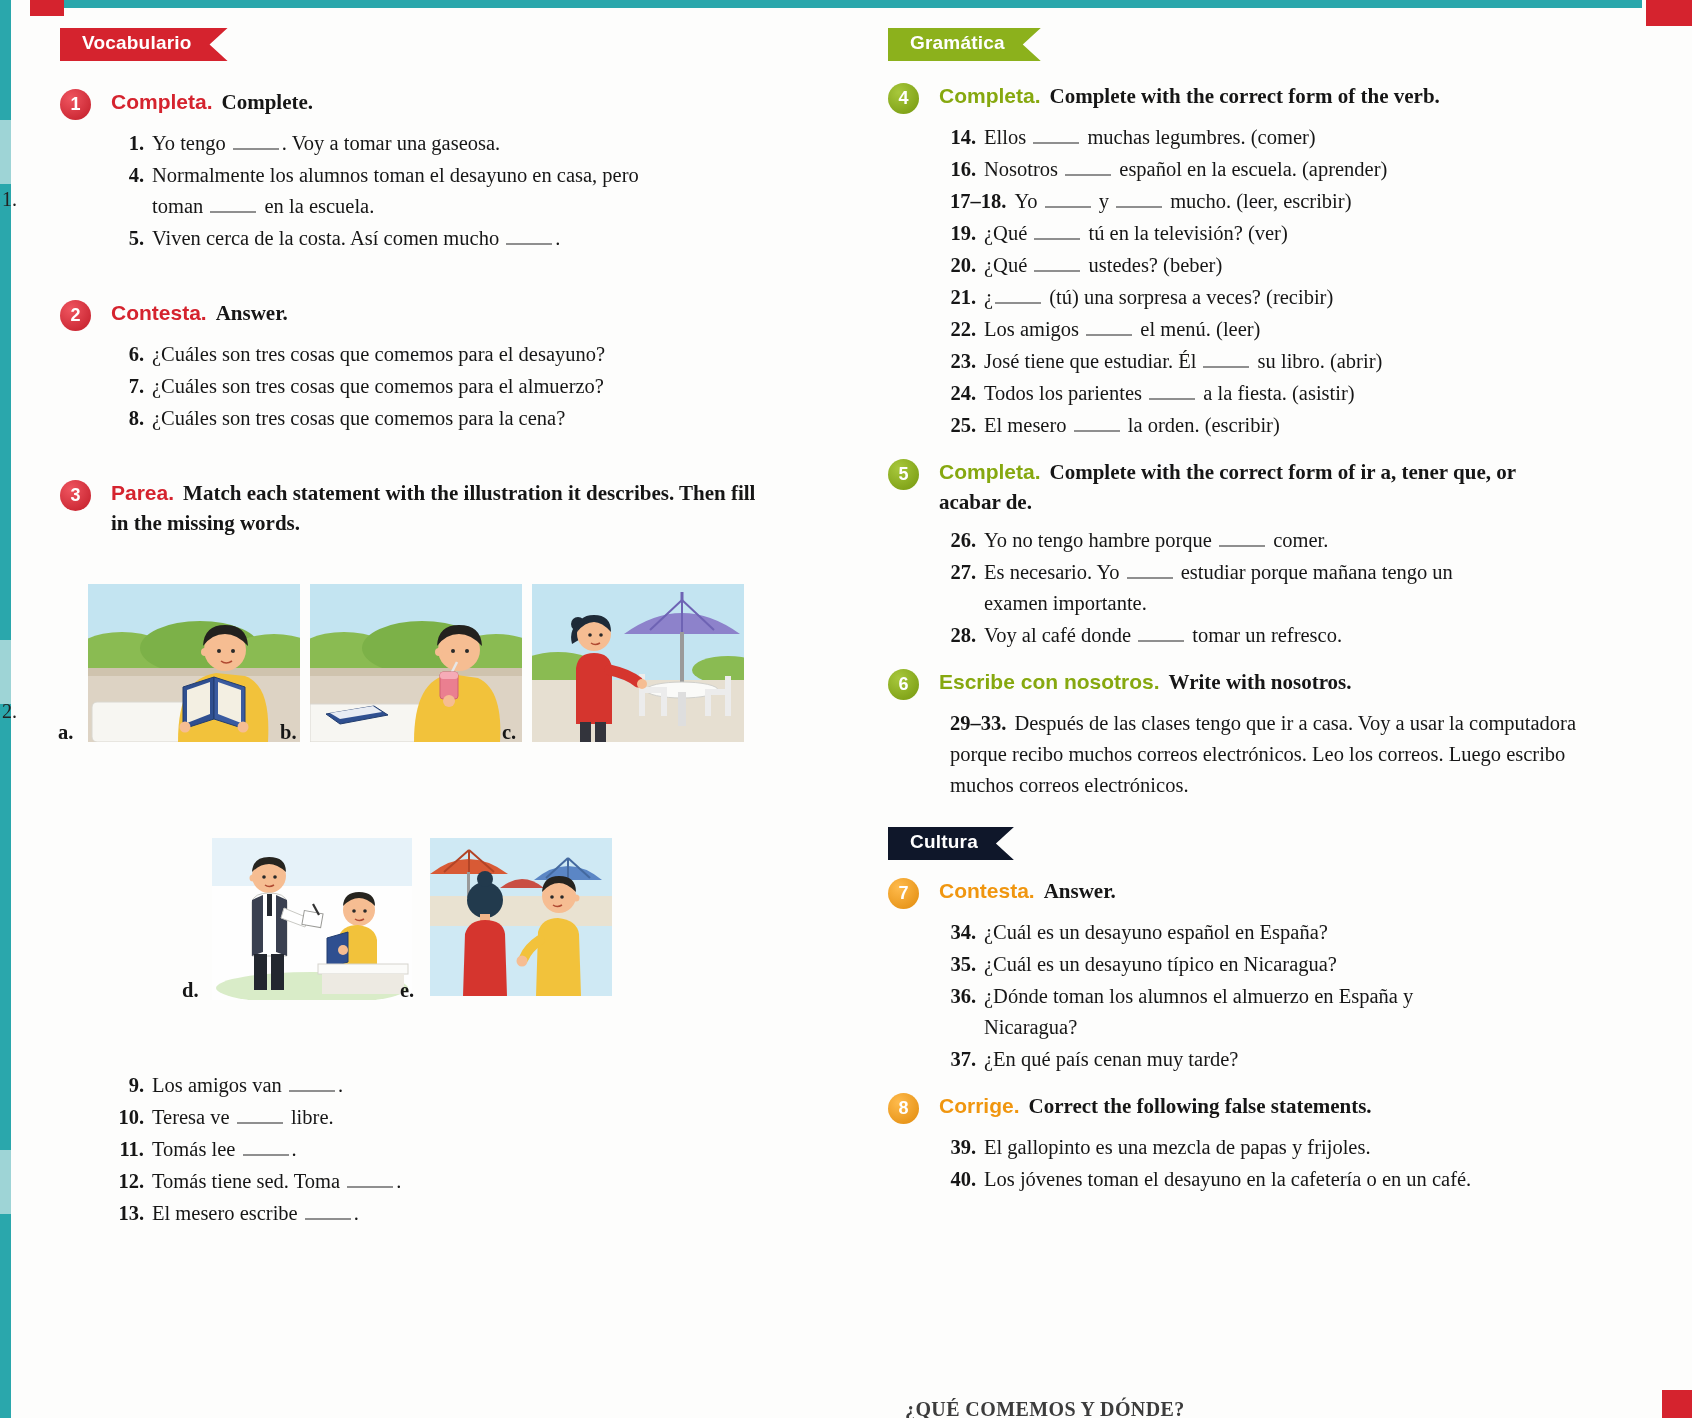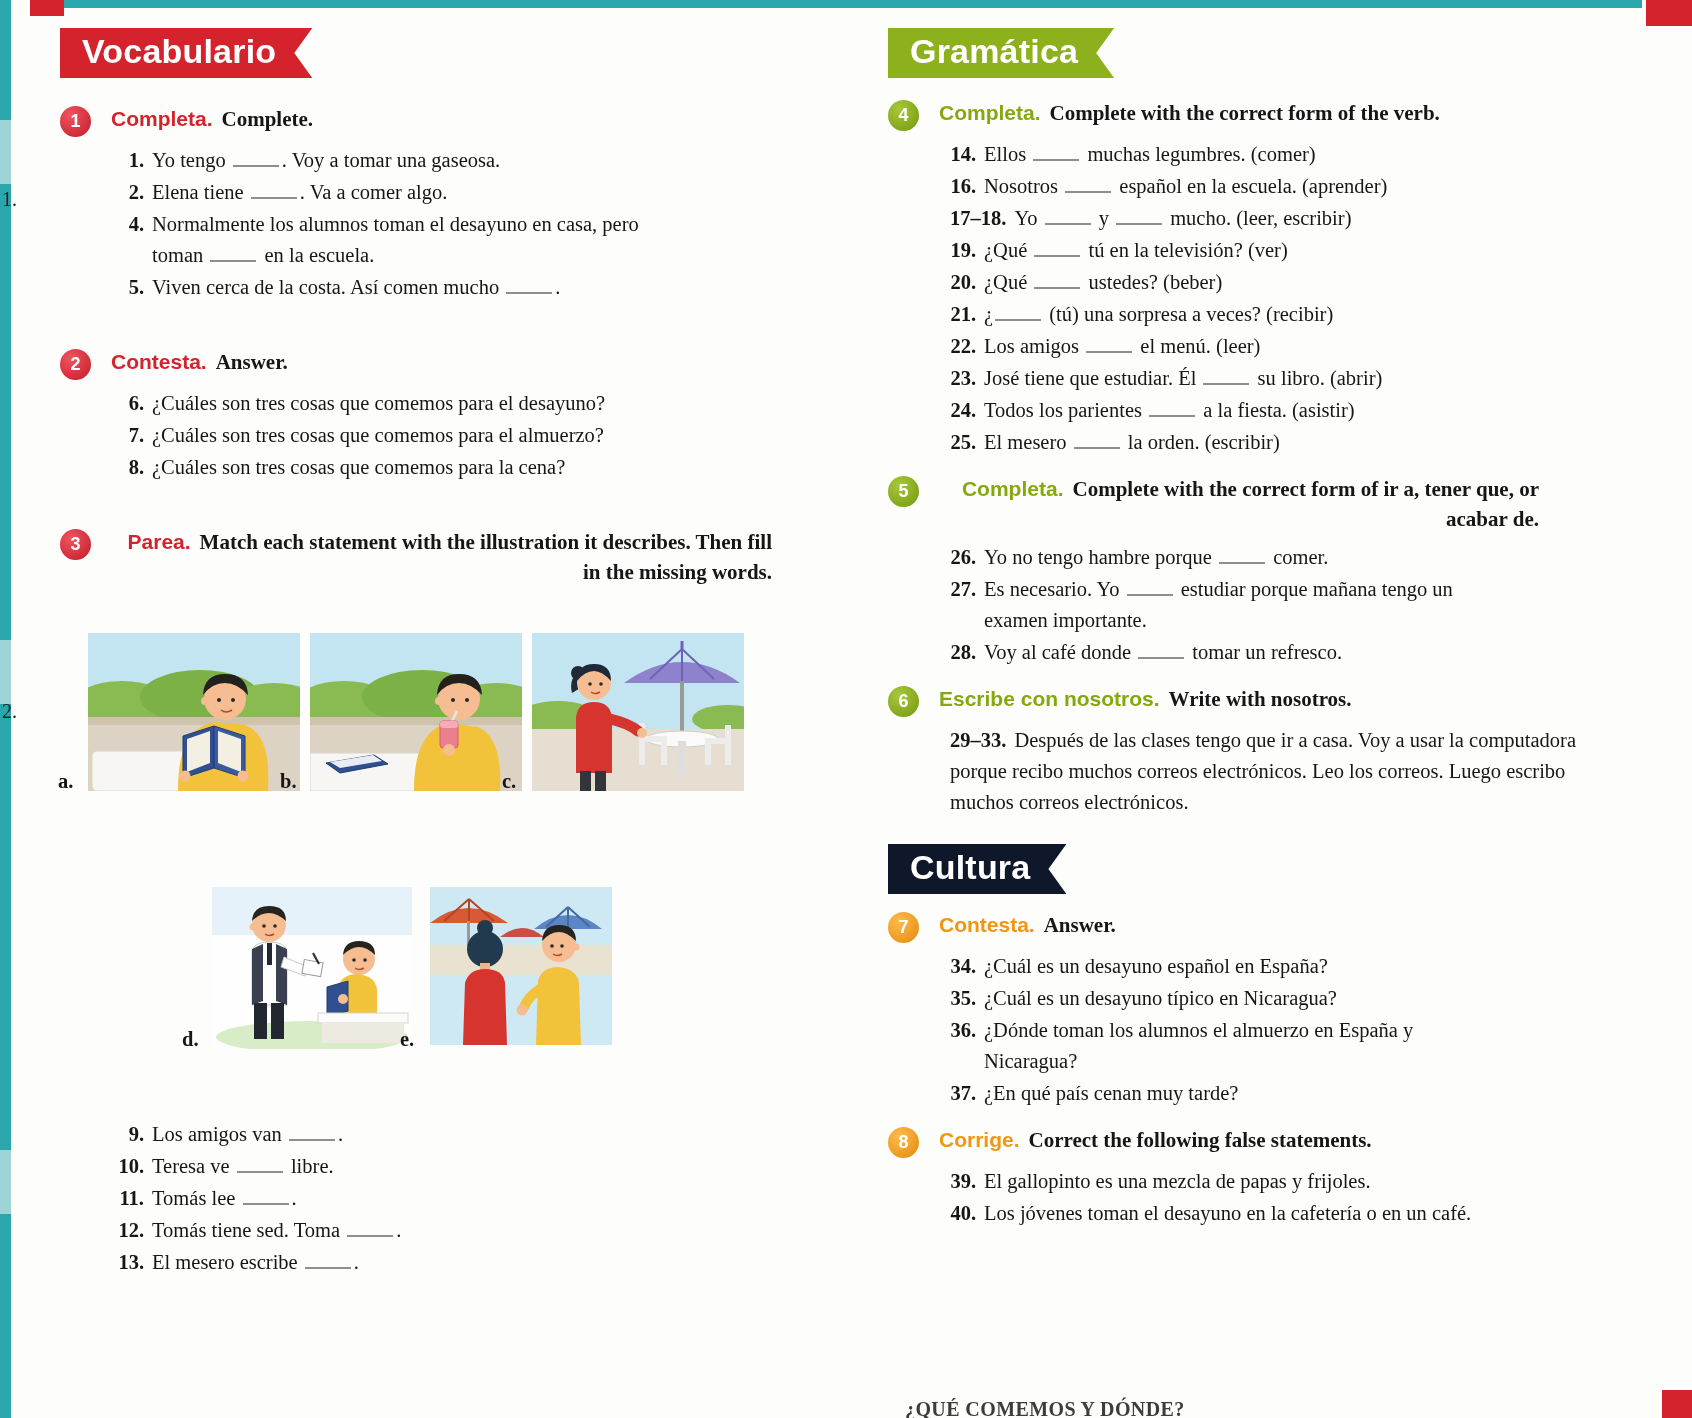--- a/index.html
+++ b/index.html
@@ -21,21 +21,21 @@
   .margin-note { position:absolute; left:2px; font-size:20px; color:#222; }
 
   .col { position:absolute; top:28px; }
   .col-left  { left:60px;  width:712px; }
   .col-right { left:888px; width:762px; }
 
   
   .banner-row { margin:0; }
   .banner {
     display:inline-block; color:#fff;
-    font-family:"Liberation Sans","DejaVu Sans",sans-serif; font-weight:bold; font-size:34px;
+    font-family:"Liberation Sans","DejaVu Sans",sans-serif; font-weight:bold; font-size:19px;
     padding:4px 36px 7px 22px; letter-spacing:.2px;
     clip-path:polygon(0 0, 100% 0, calc(100% - 18px) 50%, 100% 100%, 0 100%);
   }
   .banner.red    { background:#d5232e; }
   .banner.green  { background:#8cb11c; }
   .banner.orange { background:#0f172a; }
 
   
   .activity { margin-top:44px; }
   .col-left  .activity.first { margin-top:26px; }
@@ -46,21 +46,21 @@
   .act-head { display:flex; align-items:flex-start; gap:20px; }
   .circle {
     flex:0 0 auto; width:31px; height:31px; border-radius:50%; margin-top:2px;
     color:#fff; font-family:"Liberation Sans","DejaVu Sans",sans-serif; font-weight:bold;
     font-size:18px; text-align:center; line-height:31px;
   }
   .circle.red    { background:radial-gradient(circle at 35% 30%, #ef5560, #c11b27); }
   .circle.green  { background:radial-gradient(circle at 35% 30%, #a8c83c, #74970d); }
   .circle.orange { background:radial-gradient(circle at 35% 30%, #ffbb4d, #e18a0a); }
 
-  .act-title-block { font-size:21px; line-height:30px;text-align:right; }
+  .act-title-block { font-size:21px; line-height:30px; }
   .col-right .act-title-block { max-width:600px; }
   .act-title { font-family:"Liberation Sans","DejaVu Sans",sans-serif; font-weight:bold; }
   .act-title.red-t    { color:#d5232e; }
   .act-title.green-t  { color:#86a80f; }
   .act-title.orange-t { color:#f0960f; }
   .act-sub { font-weight:bold; margin-left:9px; }
 
   .items { margin:8px 0 0 58px; max-width:562px; font-size:20.5px; line-height:31px; }
   .col-right .items { margin-left:62px; max-width:556px; }
   .item  { padding-left:34px; text-indent:-34px; margin-bottom:1px; }
@@ -101,21 +101,20 @@
 
   <section class="activity first">
     <div class="act-head">
       <div class="circle red">1</div>
       <div class="act-title-block">
         <span class="act-title red-t">Completa.</span><span class="act-sub">Complete.</span>
       </div>
     </div>
     <div class="items">
       <div class="item"><span class="inum">1.</span><span>Yo tengo <span class="blank"></span>. Voy a tomar una gaseosa.</span></div>
-      <div class="item"><span class="inum">2.</span><span>Elena tiene <span class="blank"></span>. Va a comer algo.</span></div>
       <div class="item"><span class="inum">4.</span><span>Normalmente los alumnos toman el desayuno en casa, pero toman <span class="blank"></span> en la escuela.</span></div>
       <div class="item"><span class="inum">5.</span><span>Viven cerca de la costa. Así comen mucho <span class="blank"></span>.</span></div>
     </div>
   </section>
 
   <section class="activity">
     <div class="act-head">
       <div class="circle red">2</div>
       <div class="act-title-block">
         <span class="act-title red-t">Contesta.</span><span class="act-sub">Answer.</span>

